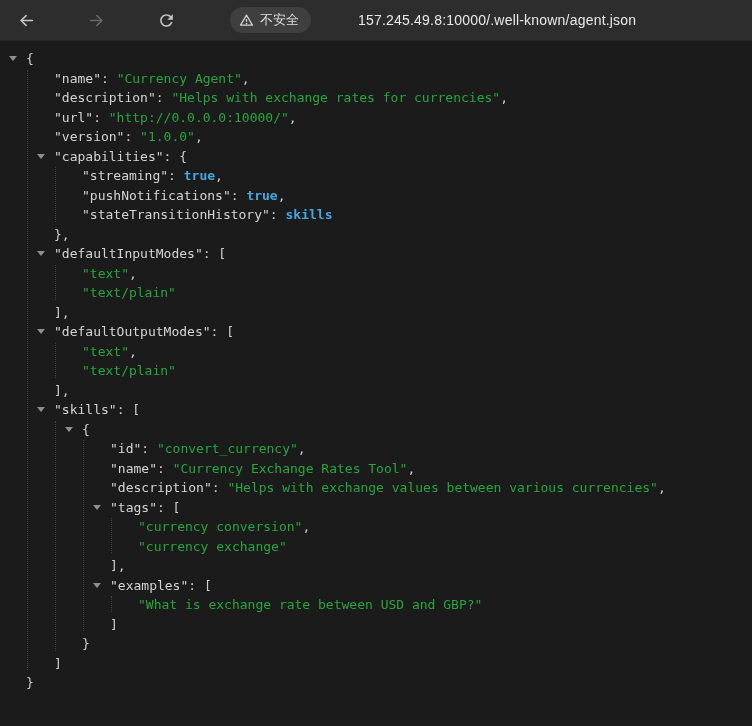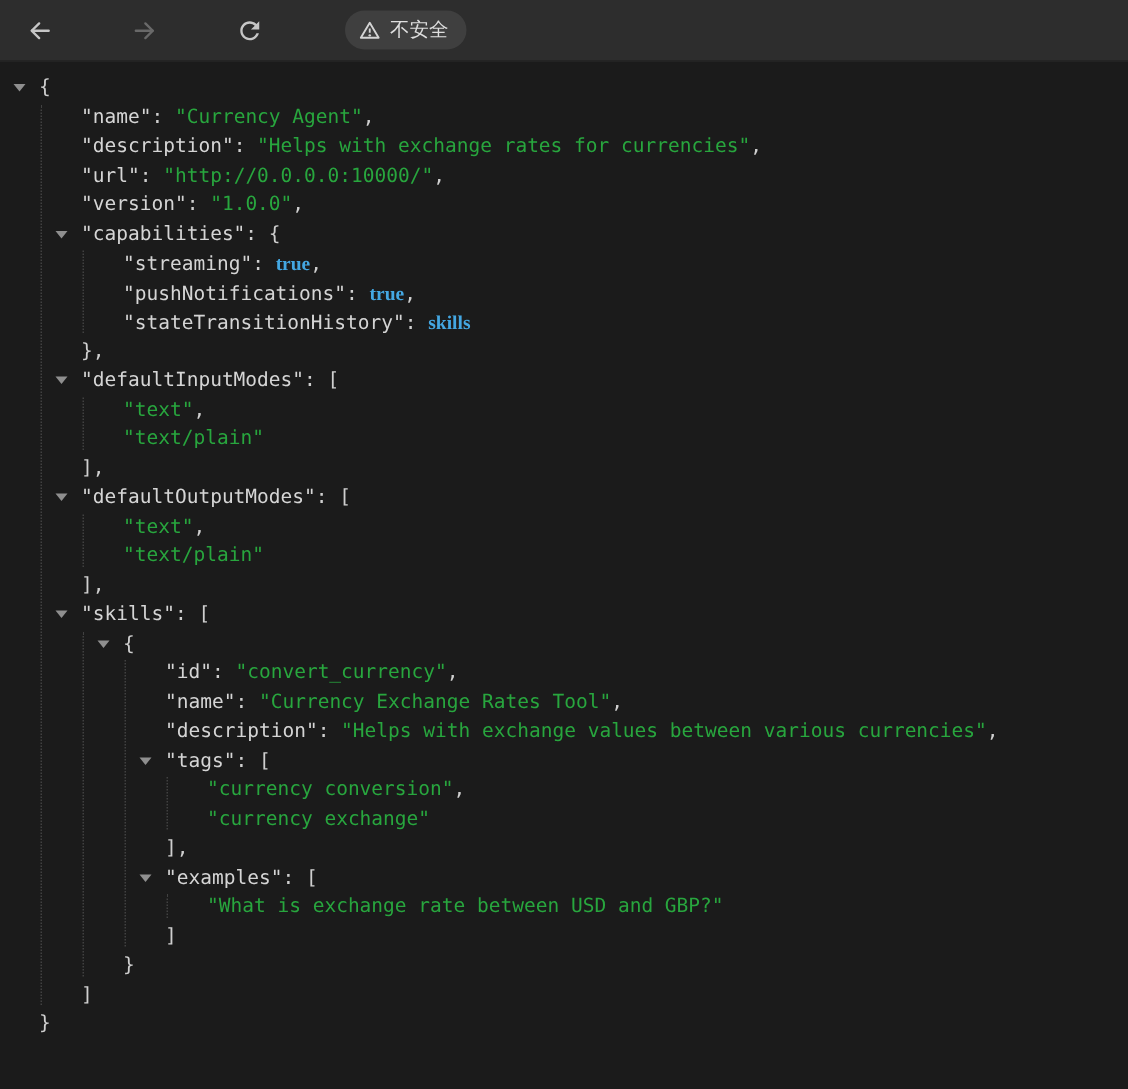--- a/index.html
+++ b/index.html
@@ -62,21 +62,21 @@
     position:absolute;top:7px;width:0;height:0;
     border-left:4.5px solid transparent;border-right:4.5px solid transparent;
     border-top:5.5px solid var(--triangle);
     cursor:pointer;
   }
   .guide{
     position:absolute;width:0;border-left:1px dotted var(--guide);
   }
   .seg-k{color:var(--key);}
   .seg-s{color:var(--string);}
-  .seg-b{color:var(--boolean);font-weight:bold;font-family:Liberation Serif, serif;}
+  .seg-b{color:var(--boolean);font-weight:bold;}
   .seg-p{color:var(--punctuation);}
 </style>
 </head>
 <body>
 
 <div class="toolbar">
   <button class="nav-btn">
     <svg width="19" height="19" viewBox="0 0 24 24" fill="none" stroke="#c6c6c6" stroke-width="2" stroke-linecap="round" stroke-linejoin="round">
       <path d="M19.5 12 H5.5"></path>
         <path d="M11.5 5.8 L5.2 12 l6.3 6.2"></path>
@@ -94,20 +94,21 @@
     </svg>
   </button>
   <div class="chip">
     <svg width="15" height="15" viewBox="0 0 24 24">
       <path d="M12 3.5 L21.5 19.5 H2.5 Z" fill="none" stroke="#d4d4d4" stroke-width="2" stroke-linejoin="round"></path>
       <line x1="12" y1="9.6" x2="12" y2="14" stroke="#d4d4d4" stroke-width="2"></line>
       <circle cx="12" cy="16.9" r="1.3" fill="#d4d4d4"></circle>
     </svg>
     <span class="chip-label">不安全</span>
   </div>
+  <div class="url">157.245.49.8:10000/.well-known/agent.json</div>
 </div>
 
 <div class="content">
   <div class="tree">
       <div class="line" style="padding-left: 26px;"><span class="tri" style="left: 9px;"></span><span class="seg-p">{</span></div>
       <div class="line" style="padding-left: 54px;"><span class="seg-k">"name"</span><span class="seg-p">: </span><span class="seg-s">"Currency Agent"</span><span class="seg-p">,</span></div>
       <div class="line" style="padding-left: 54px;"><span class="seg-k">"description"</span><span class="seg-p">: </span><span class="seg-s">"Helps with exchange rates for currencies"</span><span class="seg-p">,</span></div>
       <div class="line" style="padding-left: 54px;"><span class="seg-k">"url"</span><span class="seg-p">: </span><span class="seg-s">"http://0.0.0.0:10000/"</span><span class="seg-p">,</span></div>
       <div class="line" style="padding-left: 54px;"><span class="seg-k">"version"</span><span class="seg-p">: </span><span class="seg-s">"1.0.0"</span><span class="seg-p">,</span></div>
       <div class="line" style="padding-left: 54px;"><span class="tri" style="left: 37px;"></span><span class="seg-k">"capabilities"</span><span class="seg-p">: {</span></div>

